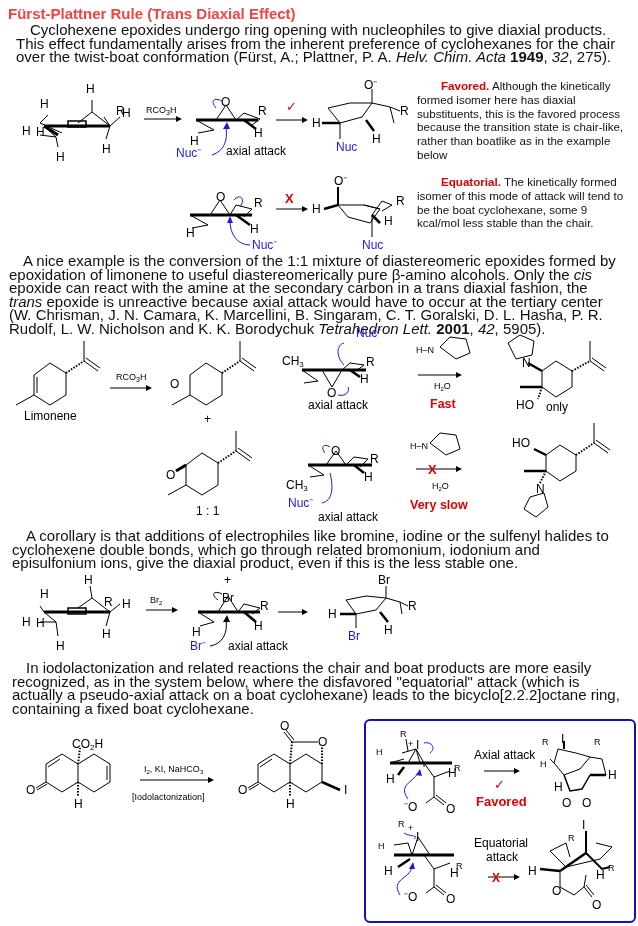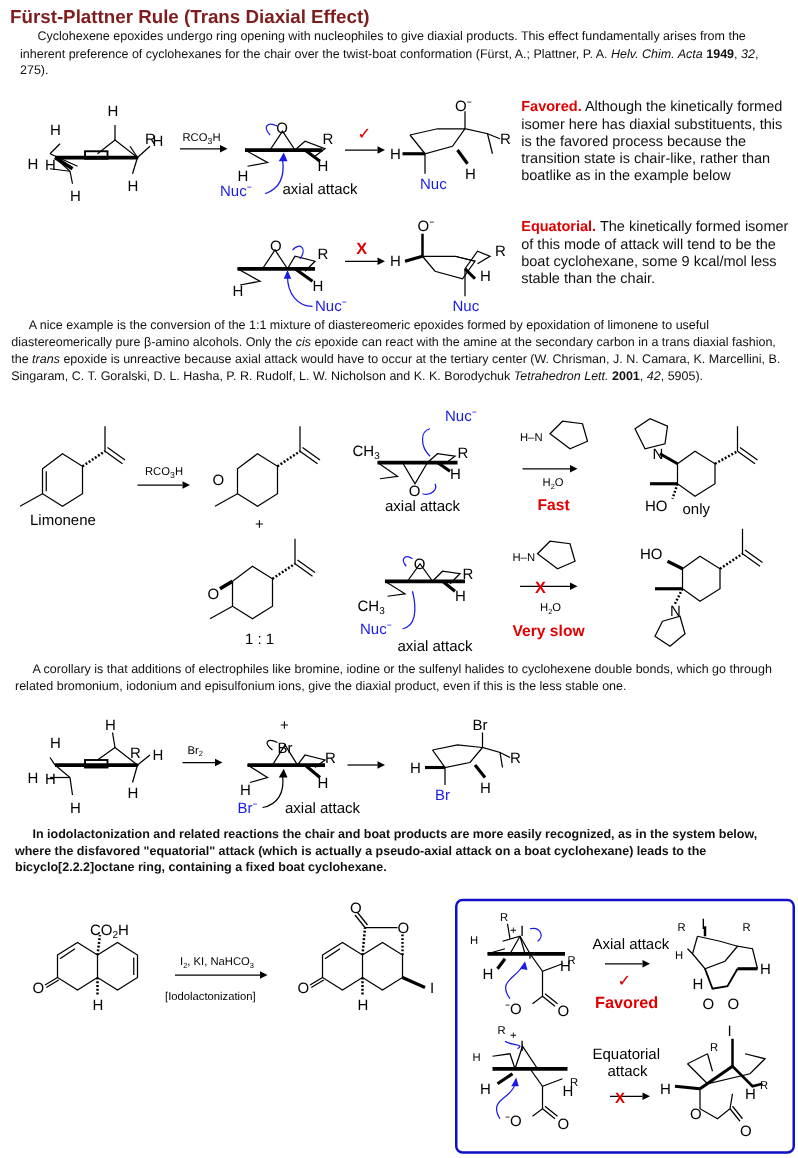--- a/index.html
+++ b/index.html
@@ -1,23 +1,23 @@
 <!DOCTYPE html>
 <html><head>
 <meta charset="utf-8">
 <style>
   html, body { margin:0; padding:0; background:#ffffff; }
   body { width:638px; height:926px; position:relative; overflow:hidden;
          font-family:"Liberation Sans", sans-serif; color:#111; }
   .abs { position:absolute; }
-  .title { left:8px; top:5px; font-size:15px; font-weight:bold; color:#7f1d1d; }
-  .para { font-size:10px; line-height:13.6px; color:#111; }
+  .title { left:8px; top:5px; font-size:15px; font-weight:bold; color:#ef4444; }
+  .para { font-size:15px; line-height:13.6px; color:#111; }
   .para .indent { display:inline-block; width:14px; }
   .side { font-size:11.6px; line-height:13.8px; color:#111; }
-  .redb { color:#e00000; font-weight:bold; }
+  .redb { color:#e00000; font-weight:bold;margin-left:24px; }
   svg { position:absolute; overflow:visible; }
   svg text { font-family:"Liberation Sans", sans-serif; }
   .lbl { font-size:12px; }
   .sm { font-size:9px; }
   .box { left:364px; top:719px; width:268px; height:200px; border:2px solid #1010c8; border-radius:6px; }
 </style>
 </head>
 <body>
 
 <div class="abs title">Fürst-Plattner Rule (Trans Diaxial Effect)</div>
@@ -304,21 +304,21 @@
     <path d="M380 42 L388 52" stroke-width="2.5"></path>
     <path d="M400 32 L408 36"></path>
   </g>
   <text x="378" y="14" class="lbl">Br</text>
   <text x="408" y="40" class="lbl">R</text>
   <text x="328" y="48" class="lbl">H</text>
   <text x="384" y="64" class="lbl">H</text>
   <text x="348" y="70" class="lbl" fill="#1a1ae6">Br</text>
 </svg>
 
-<div class="abs para" style="left:12px; top:661px; width:616px;font-weight:bold;">
+<div class="abs para" style="left:12px; top:661px; width:616px;">
   <span class="indent"></span><span>In iodolactonization and related reactions the chair and boat products are more easily recognized, as in the system below, where the disfavored "equatorial" attack (which is actually a pseudo-axial attack on a boat cyclohexane) leads to the bicyclo[2.2.2]octane ring, containing a fixed boat cyclohexane.</span>
 </div>
 
 <svg width="360" height="100" style="left:0;top:720px;" viewBox="0 0 360 100">
   <g stroke="#000" stroke-width="1" fill="none">
     <path d="M46 44 L62 34 L78 44 L78 62 L62 72 L46 62 Z"></path>
     <path d="M48 47 L60 39"></path>
     <path d="M78 44 L94 34 L110 44 L110 62 L94 72 L78 62"></path>
     <path d="M107 46 L107 60"></path>
     <path d="M46 62 L36 68 M47 64 L37 70"></path>

